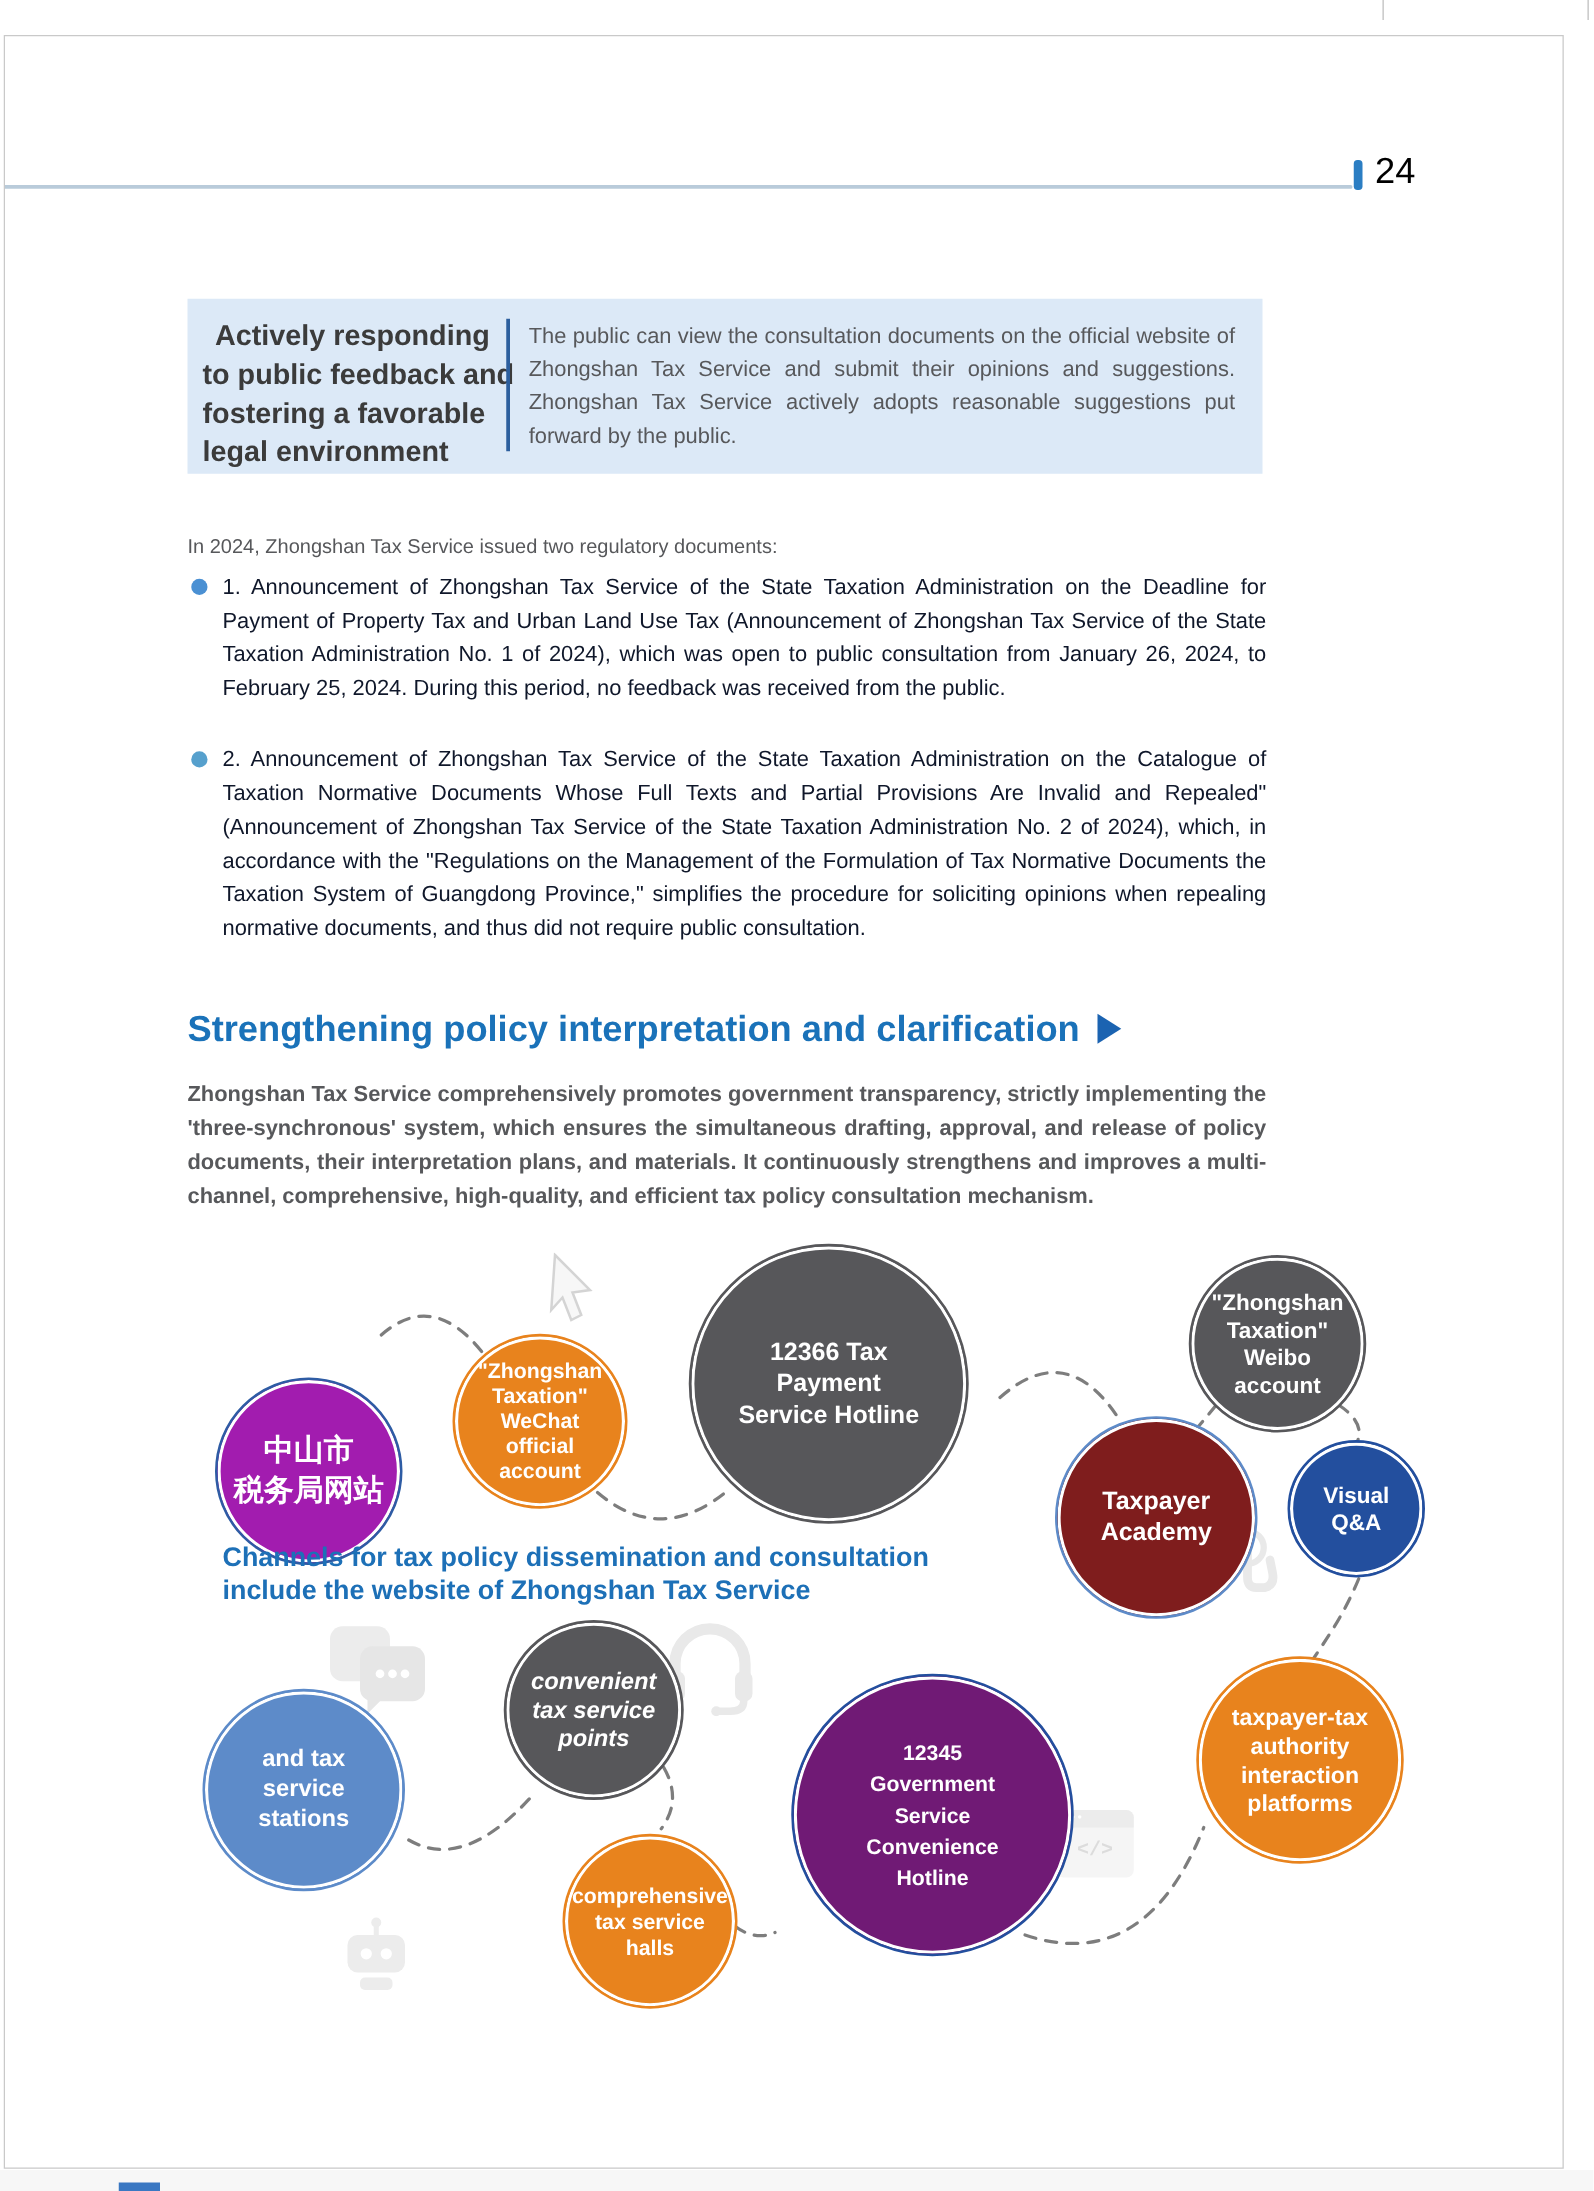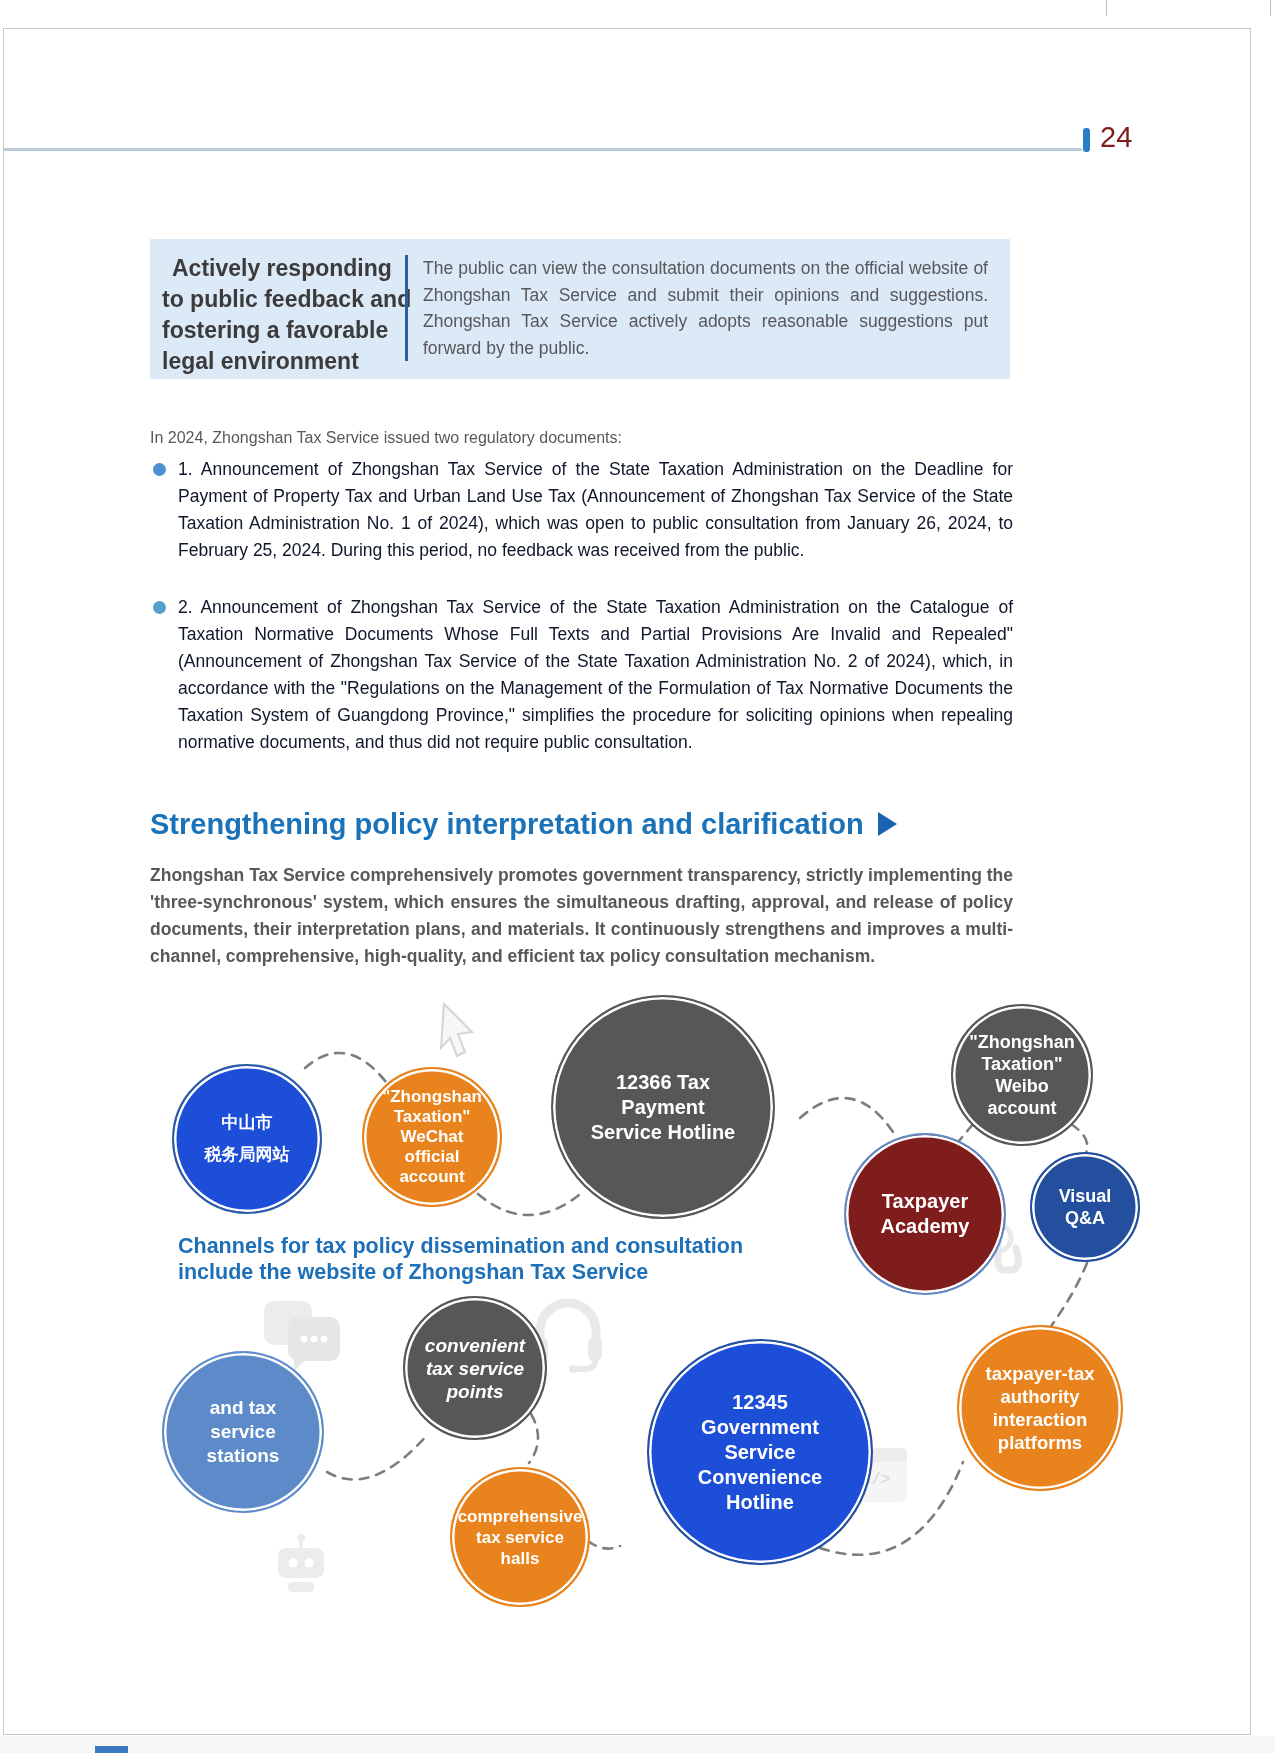--- a/index.html
+++ b/index.html
@@ -10,21 +10,21 @@
   .below-strip{position:absolute;left:0;top:1736px;width:1275px;height:17px;background:#f7f7f7;}
   .tick{position:absolute;width:1px;height:16px;background:#bdbdbd;top:0;}
   .next-page-peek{position:absolute;left:95px;top:1746px;width:33px;height:7px;background:#3a77c2;}
 
   
   .hdr-title{position:absolute;left:0;top:120px;width:1078px;text-align:right;
              font-size:17.5px;color:#56575a;letter-spacing:.2px;}
   .hdr-rule{position:absolute;left:4px;top:148px;width:1078px;height:3px;background:#b9cbda;
             border-radius:0 3px 3px 0;}
   .hdr-bar{position:absolute;left:1083px;top:128px;width:7px;height:24px;background:#2b7ec3;border-radius:3px;}
-  .hdr-pagenum{position:absolute;left:1100px;top:121px;font-size:29px;color:#7f1d1d;}
+  .hdr-pagenum{position:absolute;left:1100px;top:121px;font-size:29px;color:#000000;}
 
   
   .callout{position:absolute;left:150px;top:239px;width:860px;height:140px;background:#dce9f7;}
   .callout-heading{position:absolute;left:12px;top:14px;width:255px;font-size:23px;font-weight:bold;
                    color:#3b3b3b;line-height:31px;text-indent:10px;}
   .callout-divider{position:absolute;left:255px;top:16px;width:3px;height:106px;background:#2c5f9e;}
   .callout-body{position:absolute;left:273px;top:16px;width:565px;font-size:17.5px;color:#57585b;
                 line-height:26.5px;text-align:justify;}
 
   
@@ -43,29 +43,29 @@
        margin-left:14px;vertical-align:-2px;}
   .paragraph{position:absolute;left:150px;top:862px;width:863px;font-size:17.5px;color:#57585b;
              line-height:27px;text-align:justify;font-weight:bold;}
 
   
   .diagram-caption{position:absolute;left:178px;top:1233px;width:600px;font-size:21.5px;font-weight:bold;
                    color:#1d70b7;line-height:26px;white-space:pre-line;z-index:3;}
   .bubble{position:absolute;border-radius:50%;display:flex;align-items:center;justify-content:center;
           text-align:center;color:#fff;font-weight:bold;white-space:pre-line;z-index:2;
           box-shadow:inset 0 0 0 2.5px #fff;box-sizing:border-box;border:2.5px solid;}
-  .b-website   {left:172px; top:1064px;width:150px;height:150px;background:#1d4ed8;border-color:#2e5ca4;font-size:17px;line-height:32px;}
+  .b-website   {left:172px; top:1102px;width:150px;height:150px;background:#a21caf;border-color:#2e5ca4;font-size:24px;line-height:32px;}
   .b-wechat    {left:362px; top:1067px;width:140px;height:140px;background:#e8831d;border-color:#e8831d;font-size:17px;line-height:20px;}
   .b-12366     {left:551px; top:995px; width:224px;height:224px;background:#57575a;border-color:#57575a;font-size:20px;line-height:25px;}
   .b-weibo     {left:951px; top:1004px;width:142px;height:142px;background:#57575a;border-color:#57575a;font-size:18px;line-height:22px;}
   .b-academy   {left:844px; top:1133px;width:162px;height:162px;background:#7f1d1d;border-color:#5d8bc9;font-size:20px;line-height:25px;}
   .b-visualqa  {left:1030px;top:1152px;width:110px;height:110px;background:#234f9e;border-color:#234f9e;font-size:18px;line-height:22px;}
   .b-stations  {left:162px; top:1351px;width:162px;height:162px;background:#5d8bc9;border-color:#5d8bc9;font-size:19px;line-height:24px;}
   .b-points    {left:403px; top:1296px;width:144px;height:144px;background:#57575a;border-color:#57575a;font-size:19px;line-height:23px;font-style:italic;}
-  .b-12345     {left:647px; top:1339px;width:226px;height:226px;background:#1d4ed8;border-color:#234f9e;font-size:20px;line-height:25px;}
+  .b-12345     {left:633px; top:1339px;width:226px;height:226px;background:#701a75;border-color:#234f9e;font-size:17px;line-height:25px;}
   .b-halls     {left:450px; top:1467px;width:140px;height:140px;background:#e8831d;border-color:#e8831d;font-size:17px;line-height:21px;}
   .b-platforms {left:957px; top:1325px;width:166px;height:166px;background:#e8831d;border-color:#e8831d;font-size:18.5px;line-height:23px;}
 
   .connectors{position:absolute;left:0;top:0;width:1275px;height:1753px;z-index:1;pointer-events:none;}
   .deco{position:absolute;z-index:0;}
   .code-win{left:845px;top:1448px;width:62px;height:54px;background:#f5f5f5;border-radius:6px;}
   .code-bar{height:14px;background:#ececec;border-radius:6px 6px 0 0;}
   .code-dots{font-size:10px;color:#fff;letter-spacing:2px;padding-left:6px;line-height:13px;}
   .code-glyph{text-align:center;color:#dcdcdc;font-size:16px;font-weight:bold;line-height:36px;
               font-family:"Liberation Mono",monospace;}

